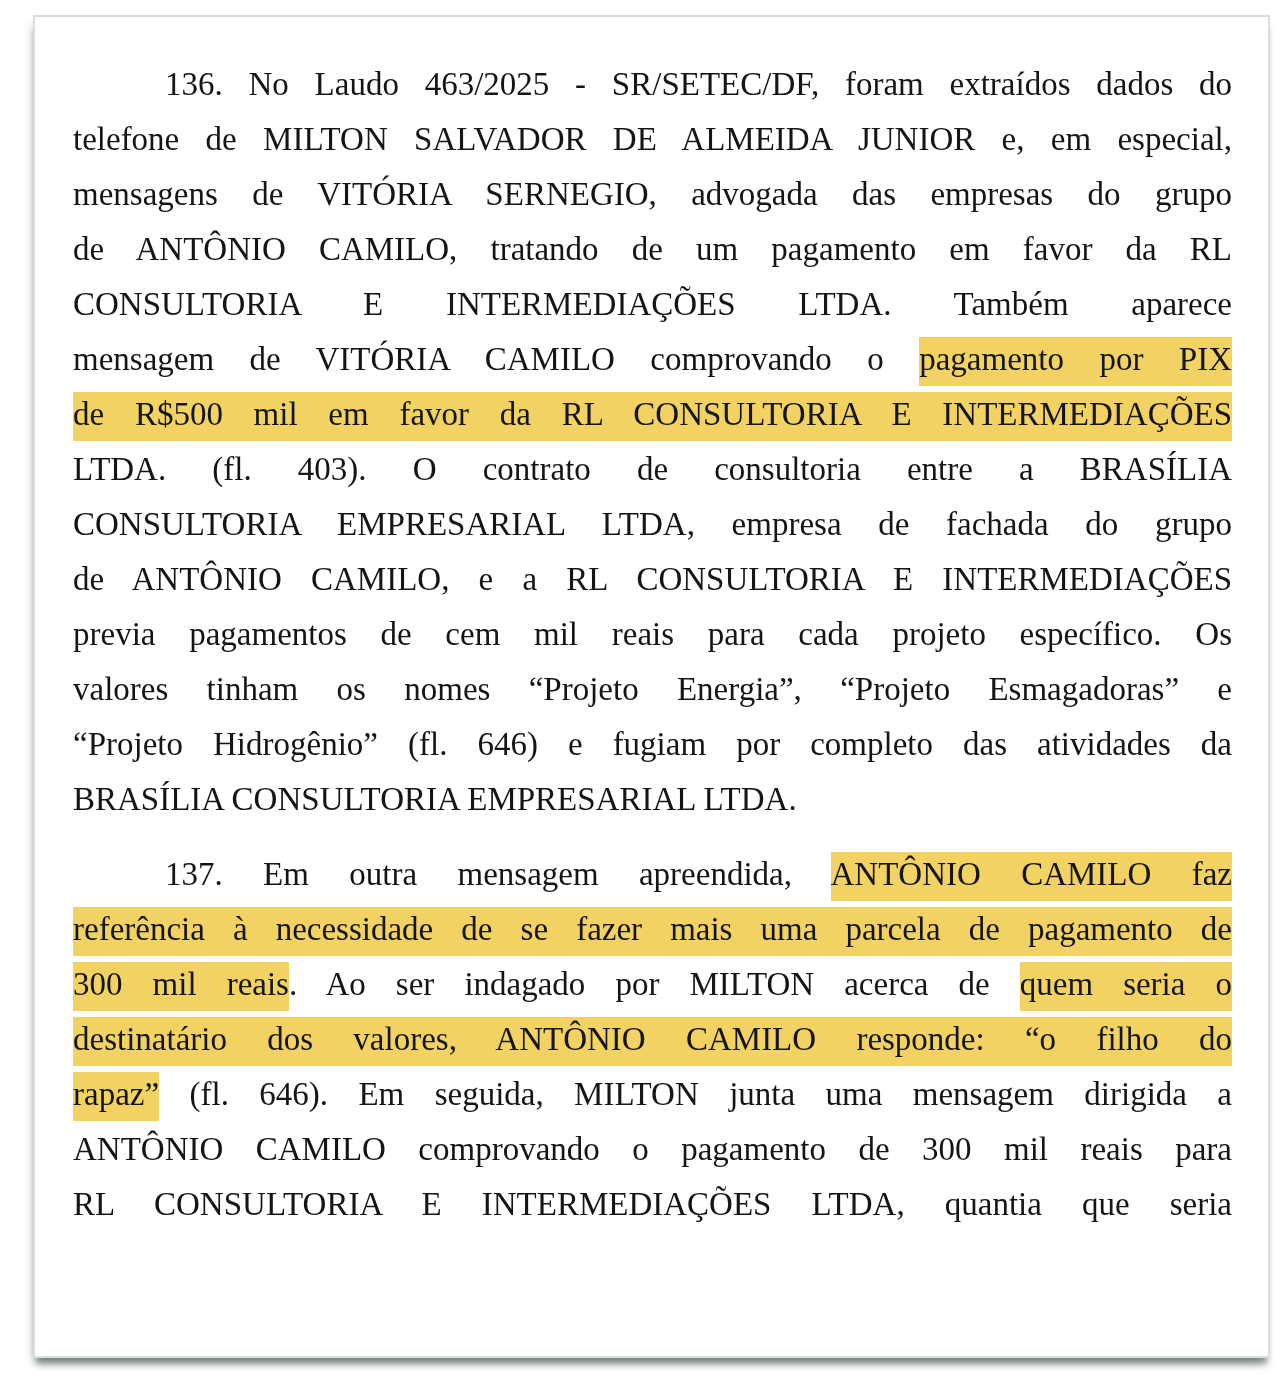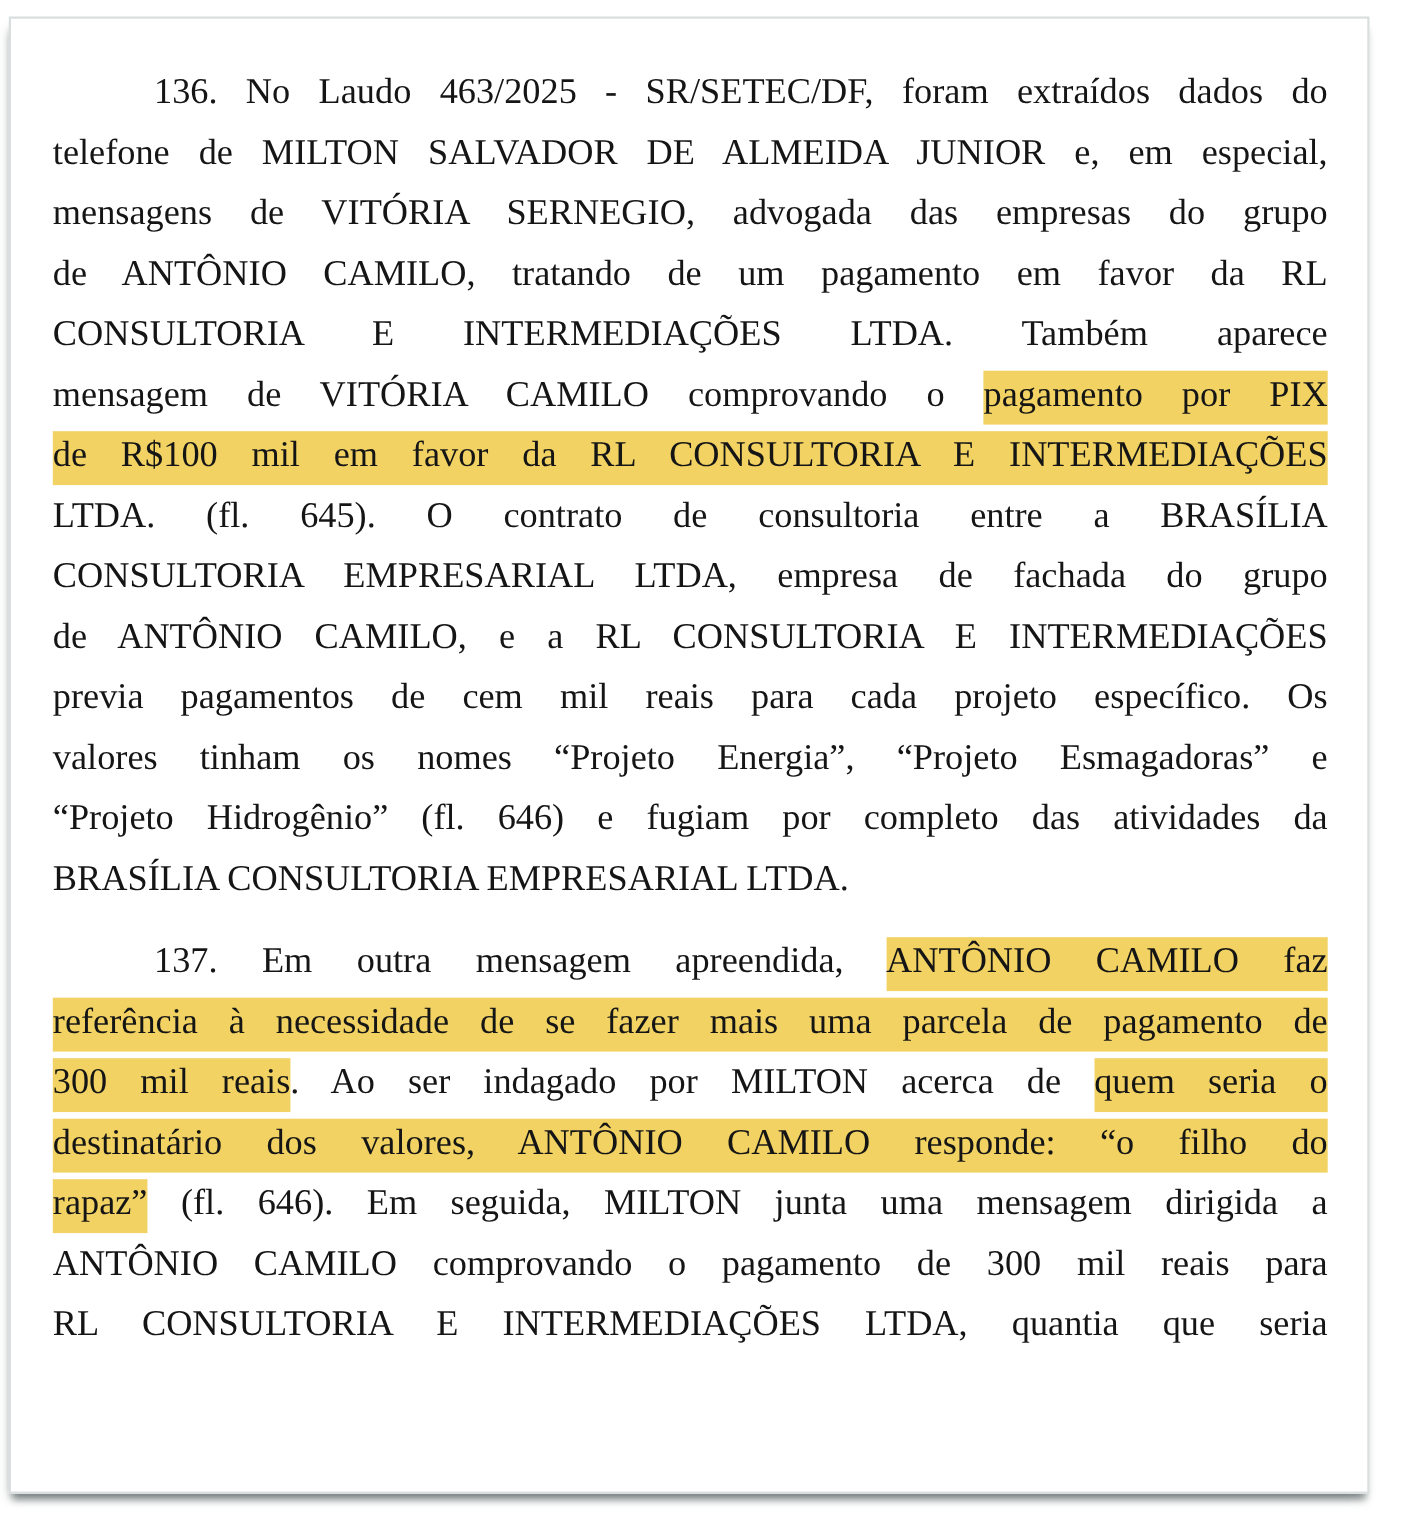--- a/index.html
+++ b/index.html
@@ -11,21 +11,21 @@
     overflow: hidden;
   }
   .stage {
     position: relative;
     width: 1288px;
     height: 1392px;
     background: #ffffff;
   }
   .page {
     position: absolute;
-    left: 8px;
+    left: 33px;
     top: 15px;
     width: 1237px;
     height: 1343px;
     box-sizing: border-box;
     background: var(--page-bg, #ffffff);
     border: 2px solid var(--page-border, #d9dede);
     box-shadow: 0 9px 7px -3px rgba(70, 80, 80, 0.65),
                 -5px 7px 10px -6px rgba(70, 80, 80, 0.35);
     padding: 40px 36px 20px 38px;
     font-family: "Liberation Serif", "DejaVu Serif", serif;
@@ -53,22 +53,22 @@
 <div class="stage">
   <div class="page">
     <div id="content">
         <div class="para">
           <div class="line indent"><span>136. No Laudo 463/2025 - SR/SETEC/DF, foram extraídos dados do</span></div>
           <div class="line"><span>telefone de MILTON SALVADOR DE ALMEIDA JUNIOR e, em especial,</span></div>
           <div class="line"><span>mensagens de VITÓRIA SERNEGIO, advogada das empresas do grupo</span></div>
           <div class="line"><span>de ANTÔNIO CAMILO, tratando de um pagamento em favor da RL</span></div>
           <div class="line"><span>CONSULTORIA E INTERMEDIAÇÕES LTDA. Também aparece</span></div>
           <div class="line"><span>mensagem de VITÓRIA CAMILO comprovando o </span><span class="hl">pagamento por PIX</span></div>
-          <div class="line"><span class="hl">de R$100 mil em favor da RL CONSULTORIA E INTERMEDIAÇÕES</span></div>
-          <div class="line"><span>LTDA. (fl. 645). O contrato de consultoria entre a BRASÍLIA</span></div>
+          <div class="line"><span class="hl">de R$500 mil em favor da RL CONSULTORIA E INTERMEDIAÇÕES</span></div>
+          <div class="line"><span>LTDA. (fl. 403). O contrato de consultoria entre a BRASÍLIA</span></div>
           <div class="line"><span>CONSULTORIA EMPRESARIAL LTDA, empresa de fachada do grupo</span></div>
           <div class="line"><span>de ANTÔNIO CAMILO, e a RL CONSULTORIA E INTERMEDIAÇÕES</span></div>
           <div class="line"><span>previa pagamentos de cem mil reais para cada projeto específico. Os</span></div>
           <div class="line"><span>valores tinham os nomes “Projeto Energia”, “Projeto Esmagadoras” e</span></div>
           <div class="line"><span>“Projeto Hidrogênio” (fl. 646) e fugiam por completo das atividades da</span></div>
           <div class="line last"><span>BRASÍLIA CONSULTORIA EMPRESARIAL LTDA.</span></div>
         </div>
         <div class="para">
           <div class="line indent"><span>137. Em outra mensagem apreendida, </span><span class="hl">ANTÔNIO CAMILO faz</span></div>
           <div class="line"><span class="hl">referência à necessidade de se fazer mais uma parcela de pagamento de</span></div>

